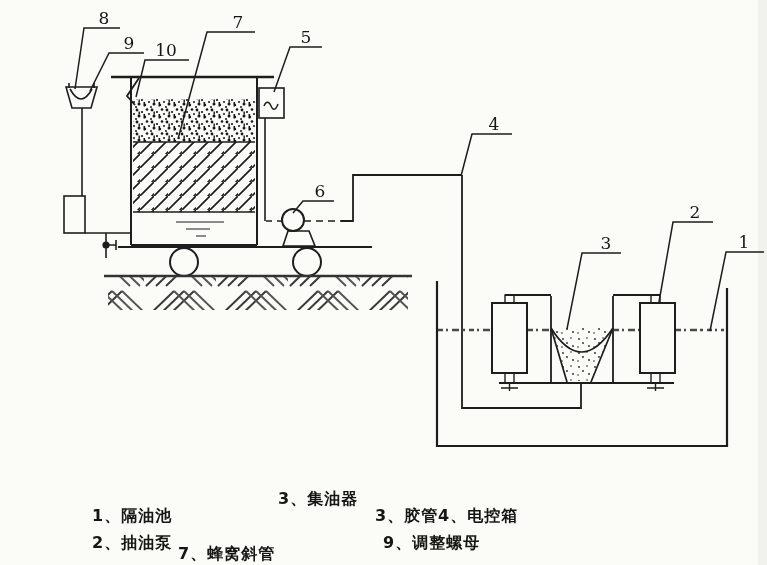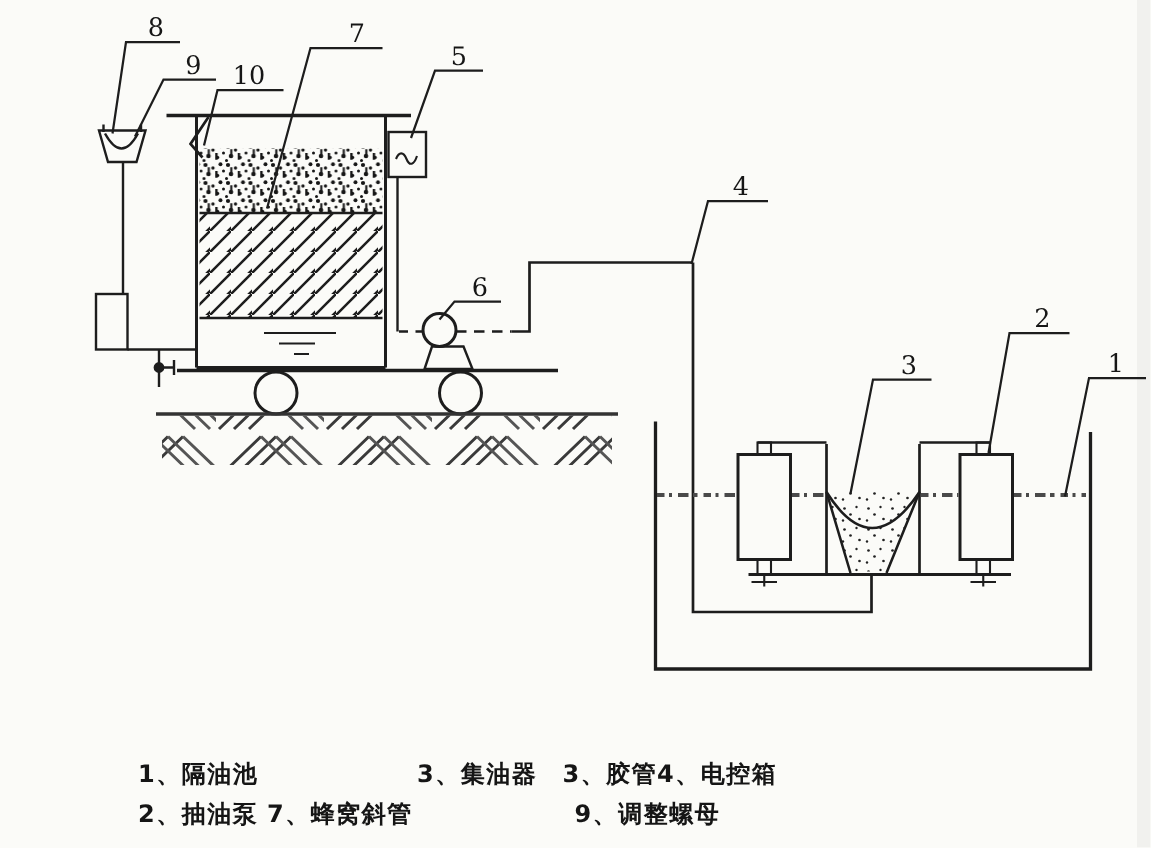--- a/index.html
+++ b/index.html
@@ -181,20 +181,20 @@
       <text class="callout" x="320" y="197" text-anchor="middle">6</text>
       <text class="callout" x="238" y="28" text-anchor="middle">7</text>
       <text class="callout" x="104" y="24" text-anchor="middle">8</text>
       <text class="callout" x="129" y="49" text-anchor="middle">9</text>
       <text class="callout" x="166" y="56" text-anchor="middle">10</text>
     </g>
   </svg>
 
   <div class="legend">
     <span class="legend-item" style="left:92px;top:506px">1、隔油池</span>
-    <span class="legend-item" style="left:278px;top:506px">3、集油器</span>
+    <span class="legend-item" style="left:278px;top:489px">3、集油器</span>
     <span class="legend-item" style="left:375px;top:506px">3、胶管</span>
     <span class="legend-item" style="left:438px;top:506px">4、电控箱</span>
     <span class="legend-item" style="left:92px;top:533px">2、抽油泵</span>
-    <span class="legend-item" style="left:178px;top:533px">7、蜂窝斜管</span>
+    <span class="legend-item" style="left:178px;top:544px">7、蜂窝斜管</span>
     <span class="legend-item" style="left:383px;top:533px">9、调整螺母</span>
   </div>
 </div>
 
 </body></html>

